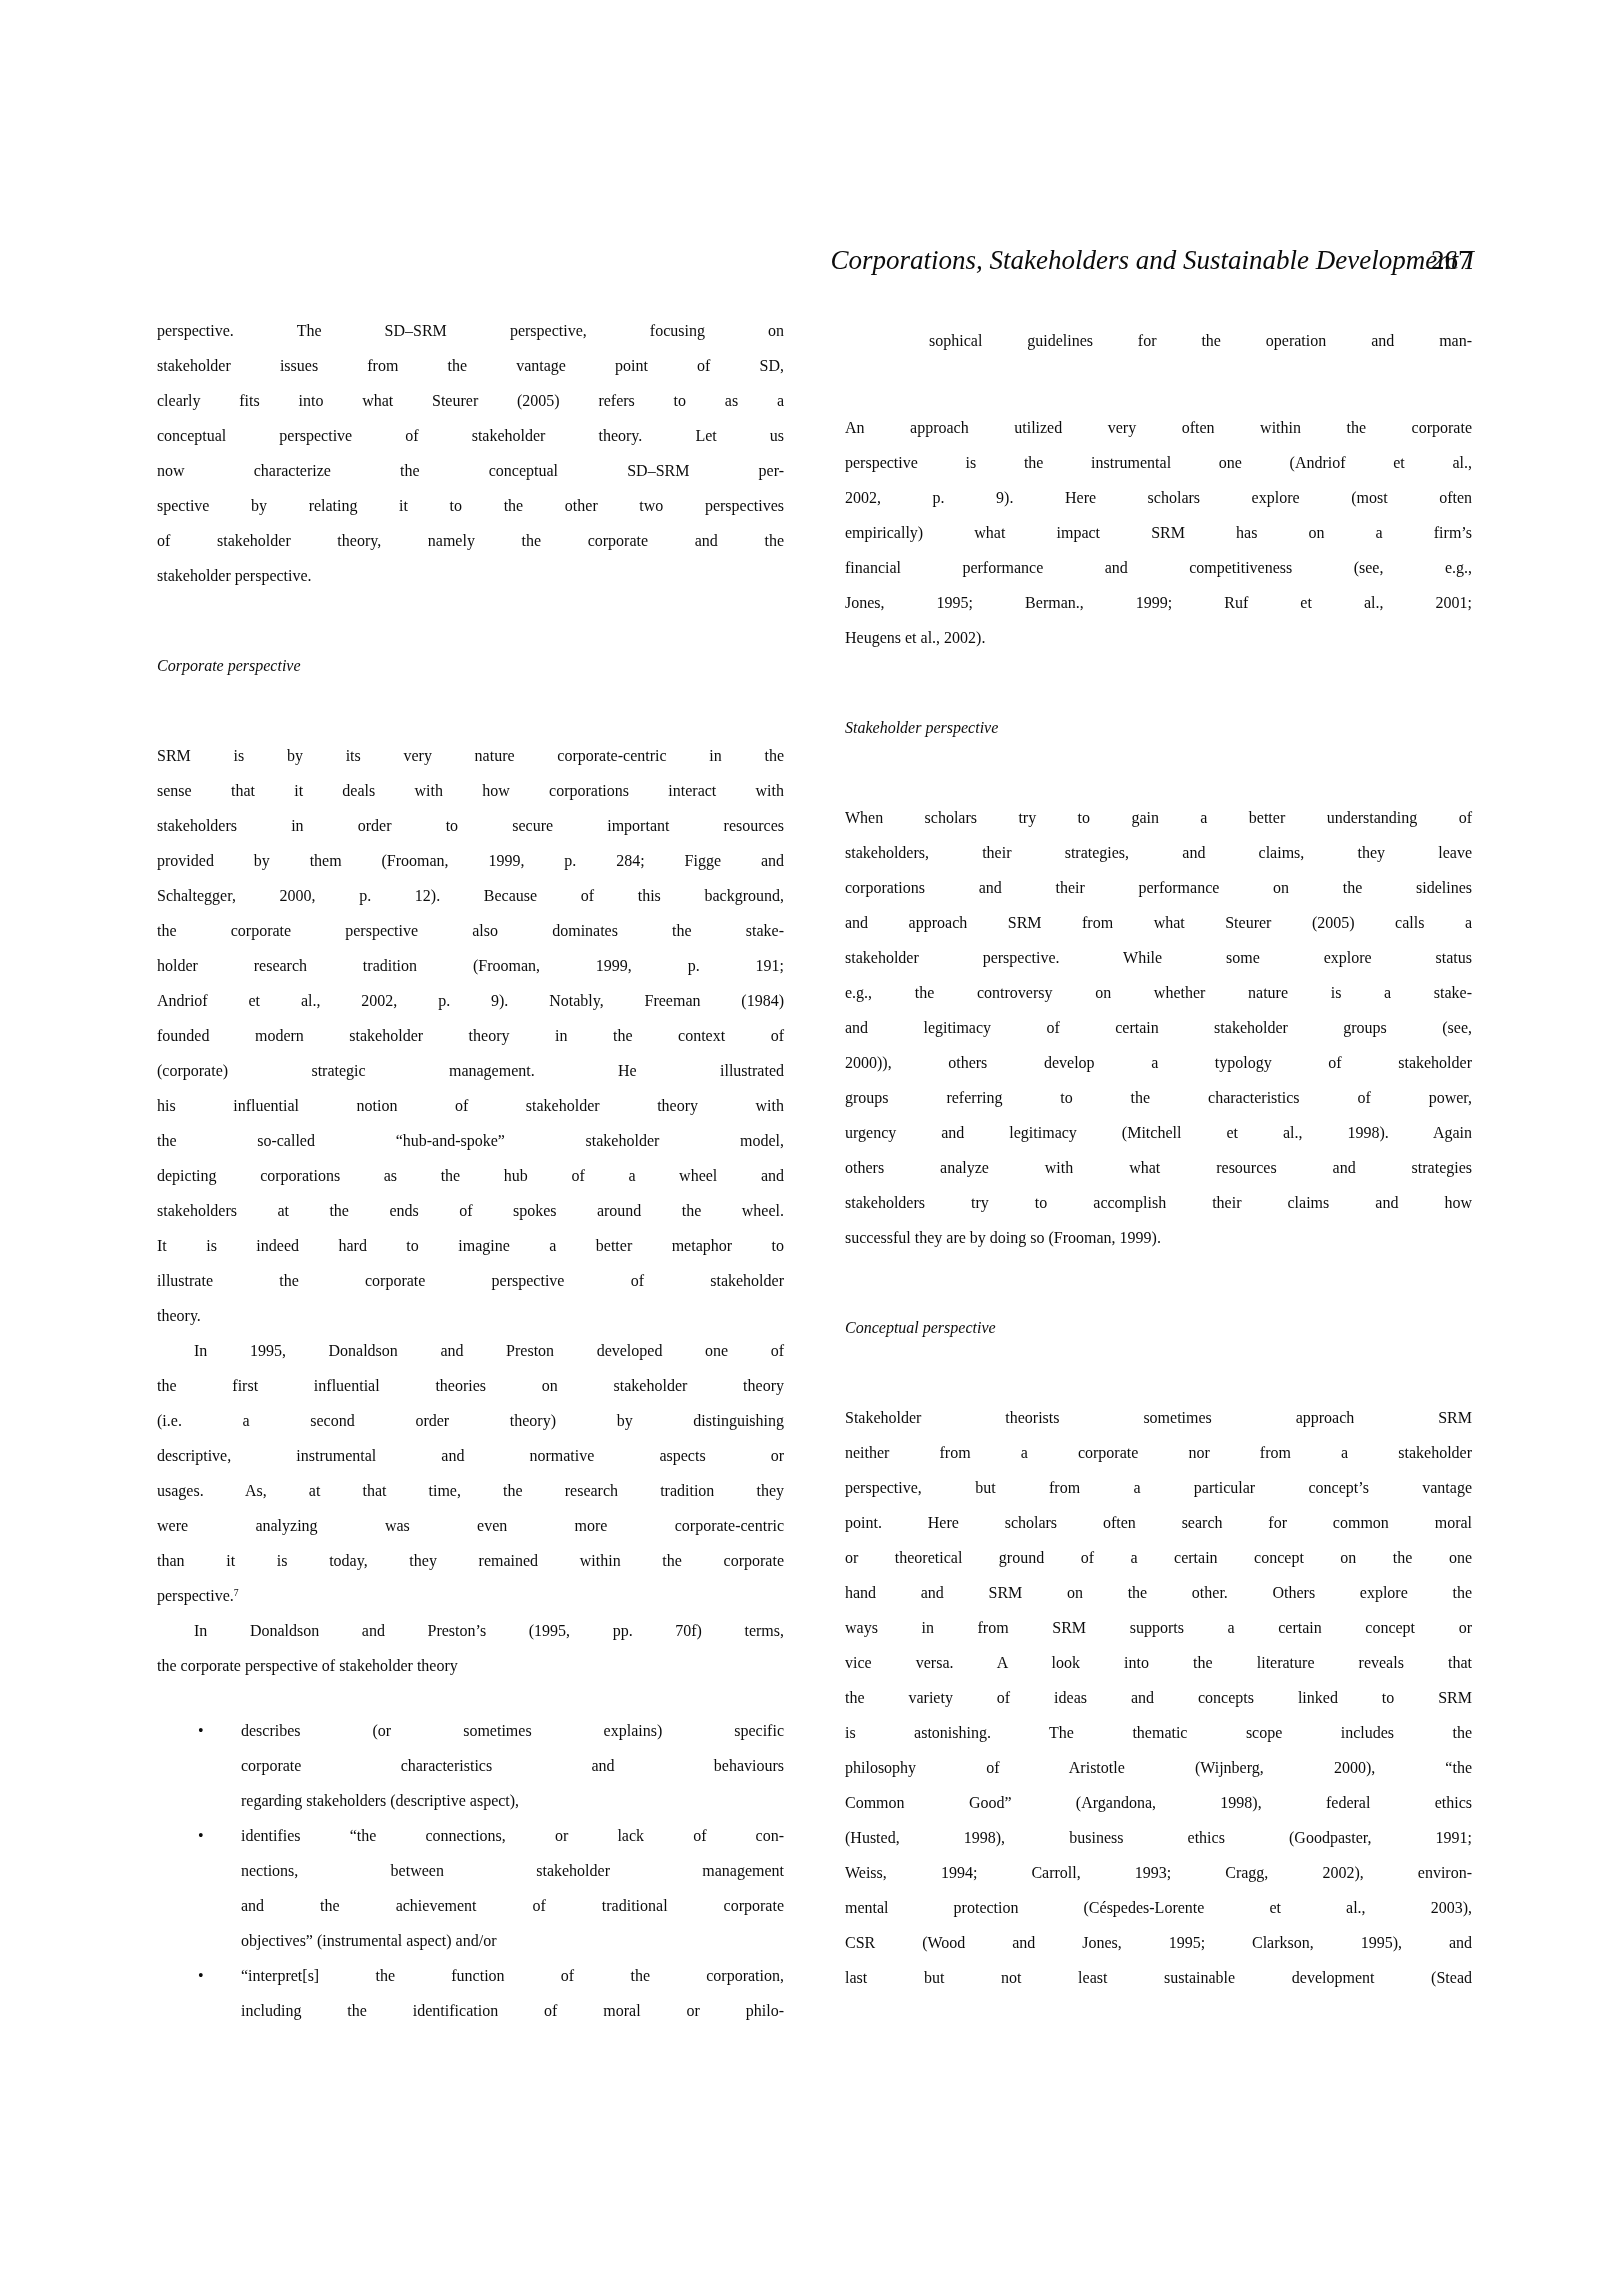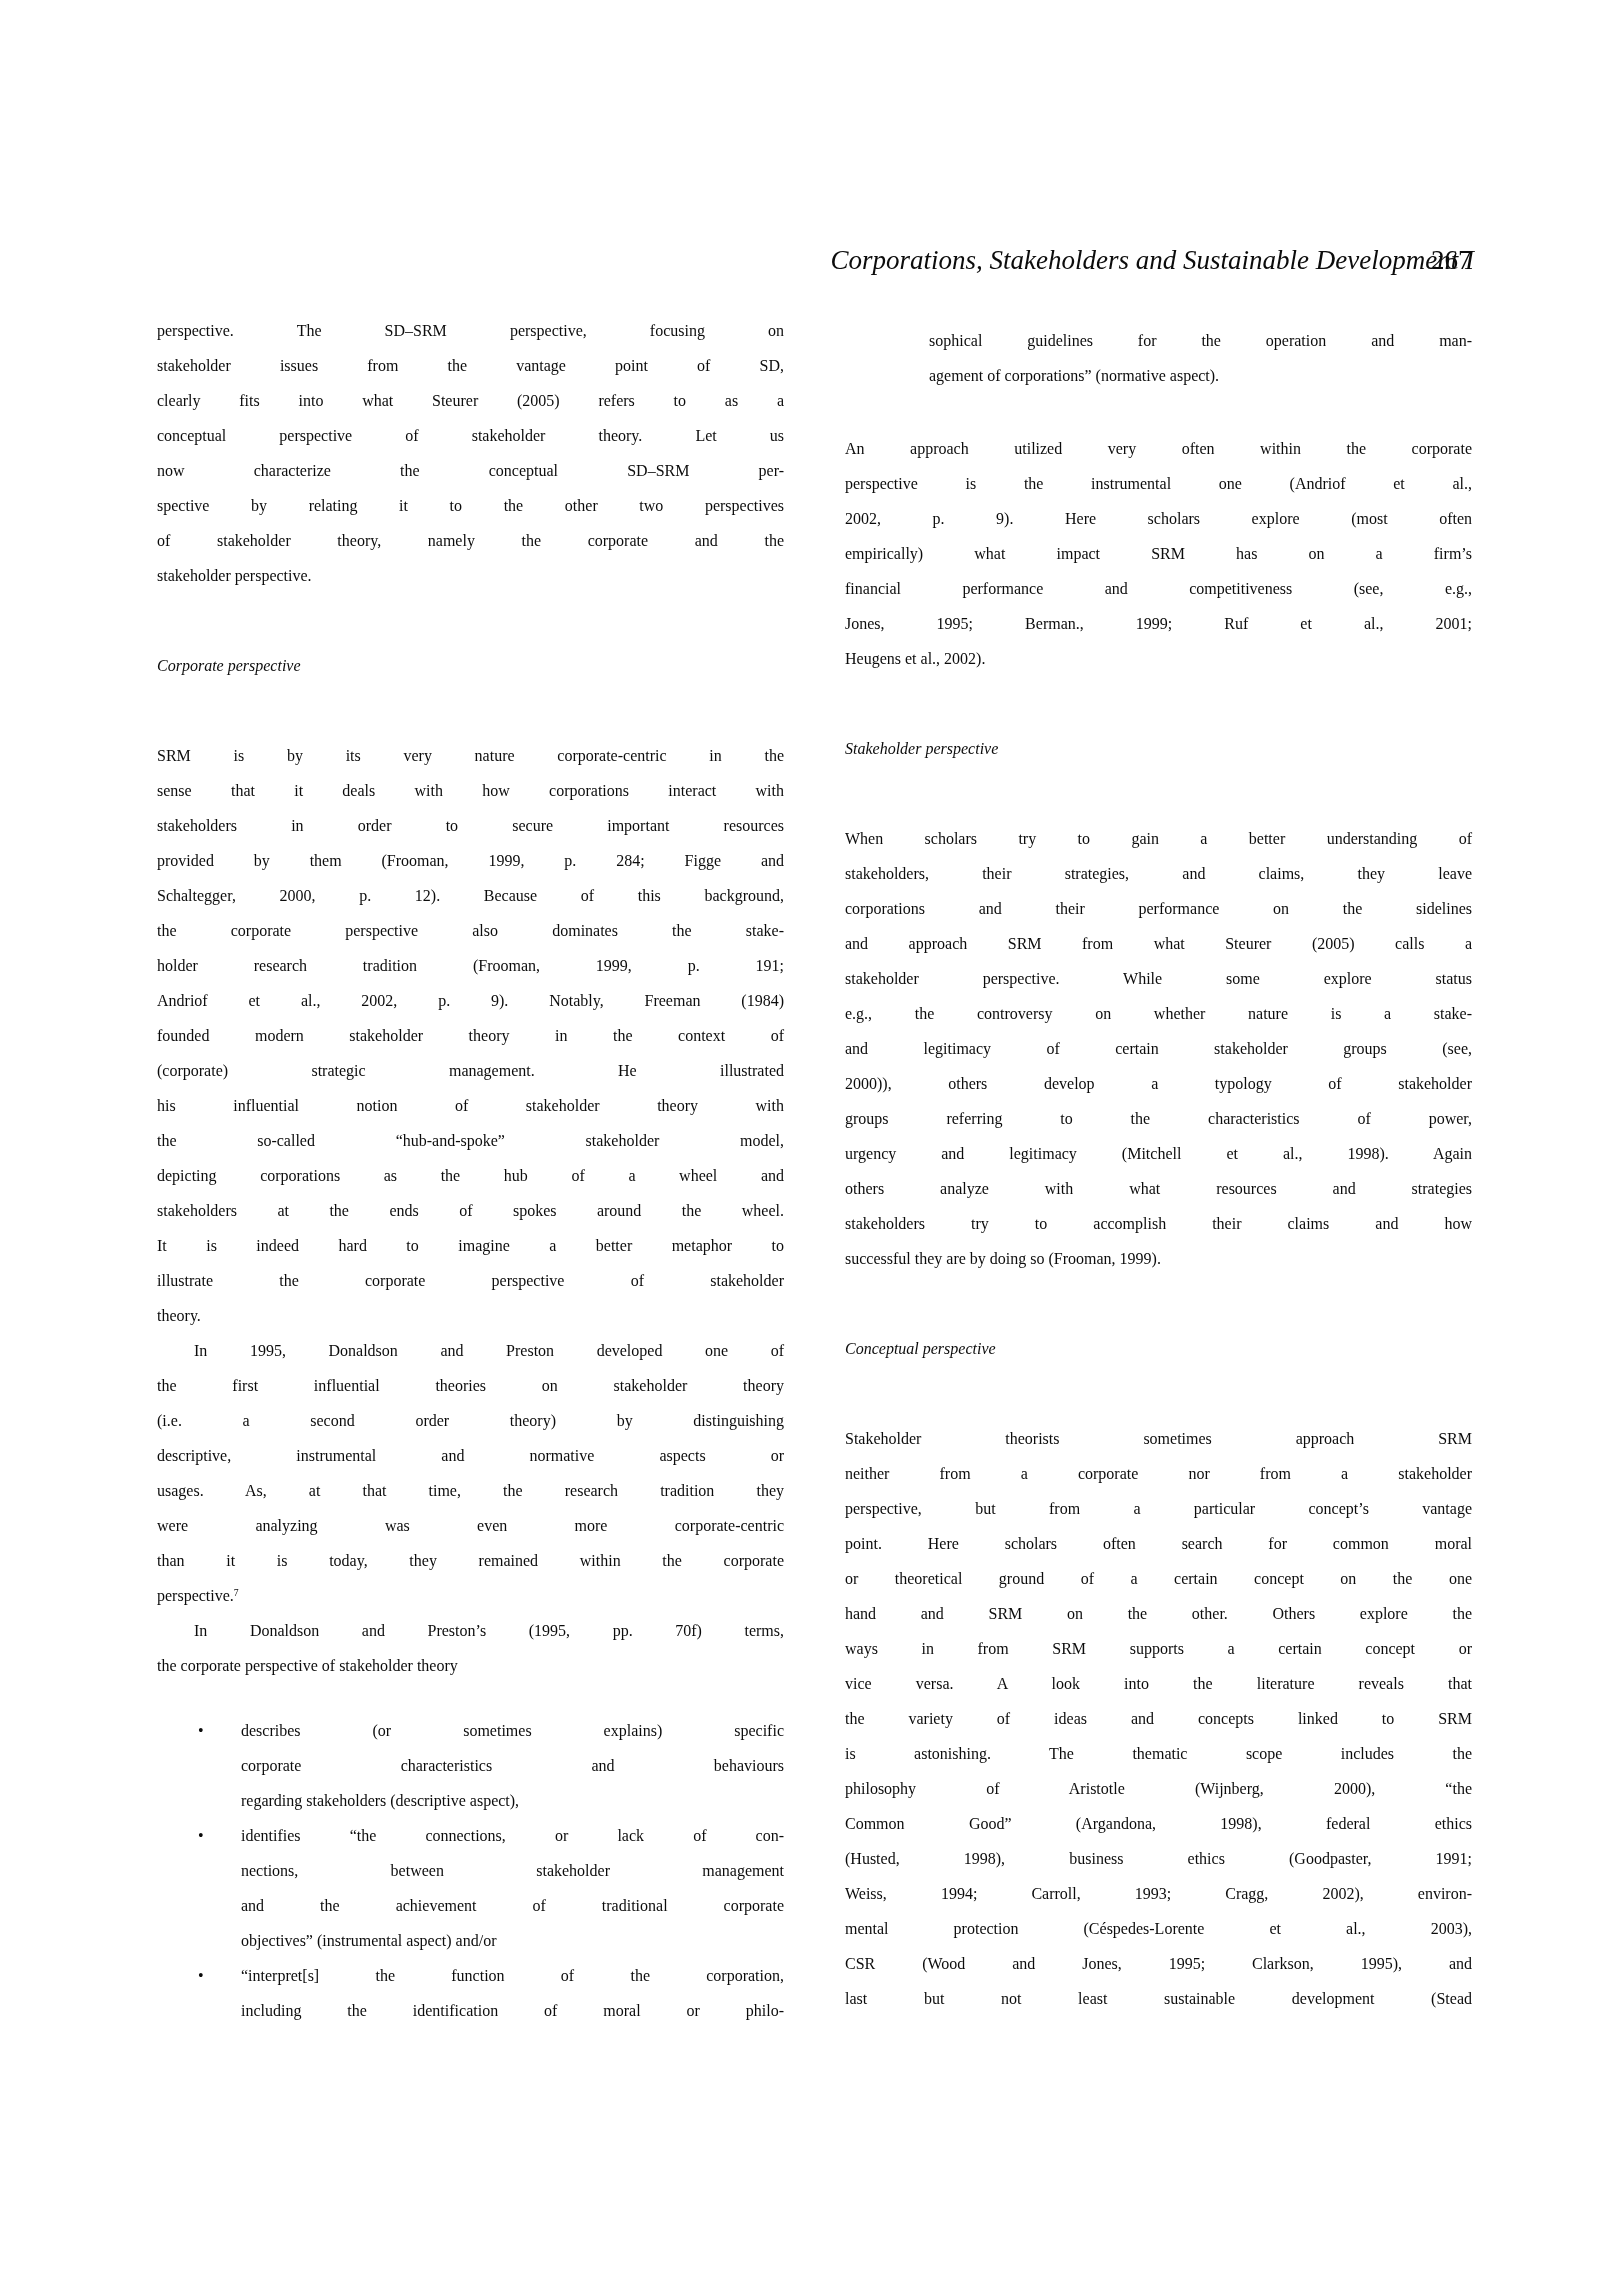--- a/index.html
+++ b/index.html
@@ -26,21 +26,21 @@
   }
   .col-left  { left: 157px; }
   .col-right { left: 845px; }
 
   .jline { text-align: justify; text-align-last: justify; }
   .jline.last { text-align-last: left; }
   .jline.indent { text-indent: 37px; }
 
   .block.heading { font-style: italic; margin: 55px 0; }
   .block.continuation { padding-left: 84px; margin-top: 10px; }
-  .continuation + .paragraph { margin-top: 38px; }
+  .continuation + .paragraph { margin-top: 52px; }
   .paragraph + .bullet_list { margin-top: 30px; }
 
   .bullet-item { position: relative; padding-left: 84px; }
   .bullet { position: absolute; left: 41px; top: 0; }
 
   sup { font-size: 0.6em; line-height: 0; vertical-align: 0.5em; }
 </style>
 </head>
 <body>
 
@@ -111,21 +111,20 @@
       <div class="bullet-item">
         <span class="bullet">•</span>
         <div class="jline">“interpret[s] the function of the corporation,</div>
         <div class="jline">including the identification of moral or philo-</div>
       </div>
     </div>
   </div>
 <div class="column col-right">
     <div class="block continuation">
       <div class="jline">sophical guidelines for the operation and man-</div>
-      <div class="jline last">agement of corporations” (normative aspect).</div>
     </div>
     <div class="block paragraph">
       <div class="jline">An approach utilized very often within the corporate</div>
       <div class="jline">perspective is the instrumental one (Andriof et al.,</div>
       <div class="jline">2002, p. 9). Here scholars explore (most often</div>
       <div class="jline">empirically) what impact SRM has on a firm’s</div>
       <div class="jline">financial performance and competitiveness (see, e.g.,</div>
       <div class="jline">Jones, 1995; Berman., 1999; Ruf et al., 2001;</div>
       <div class="jline last">Heugens et al., 2002).</div>
     </div>

